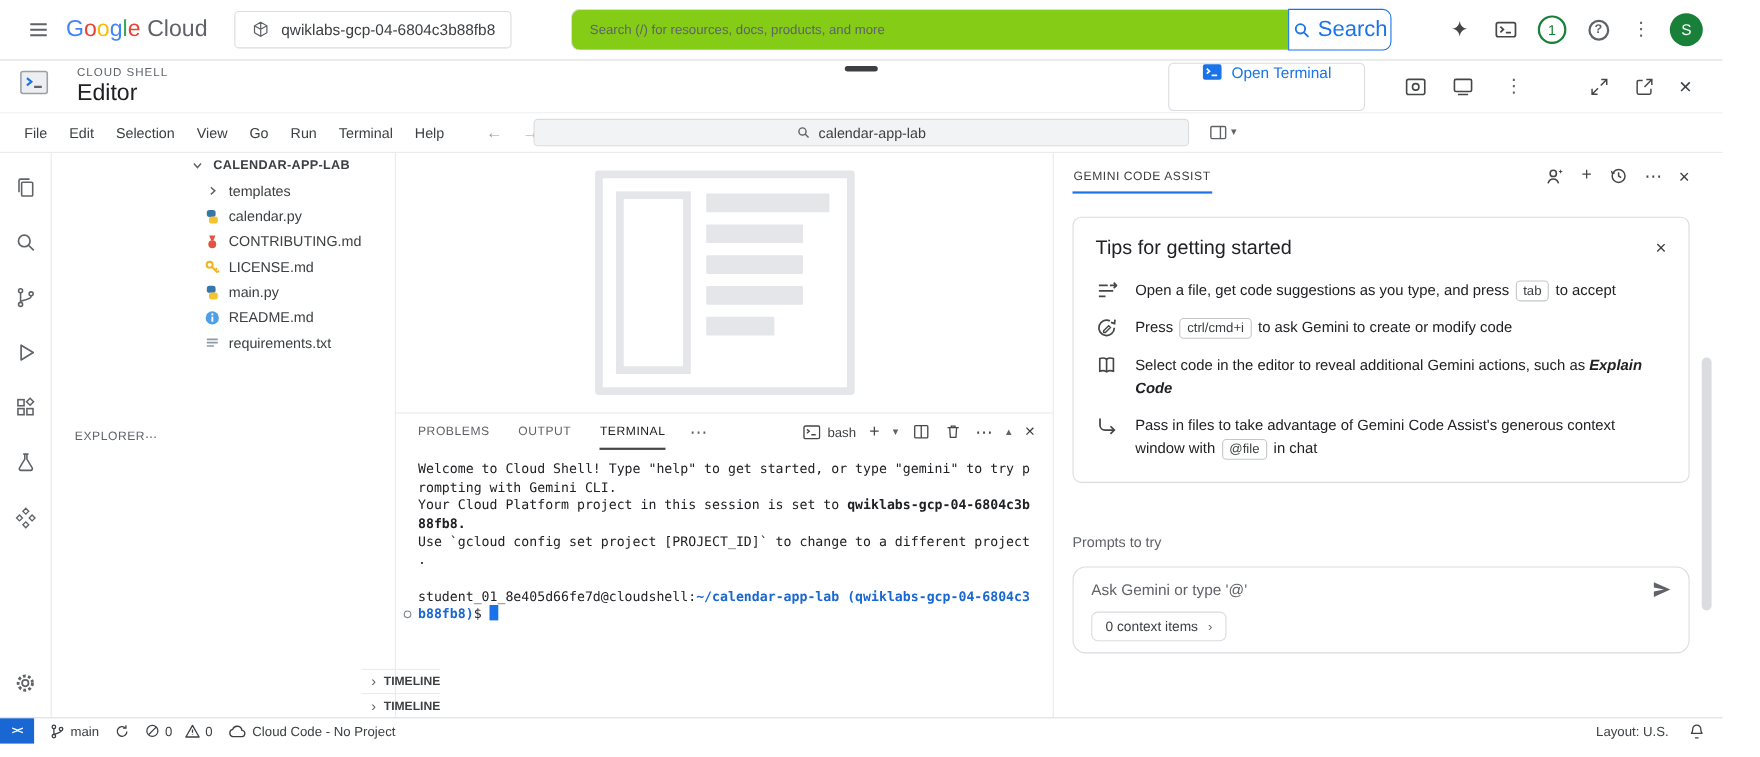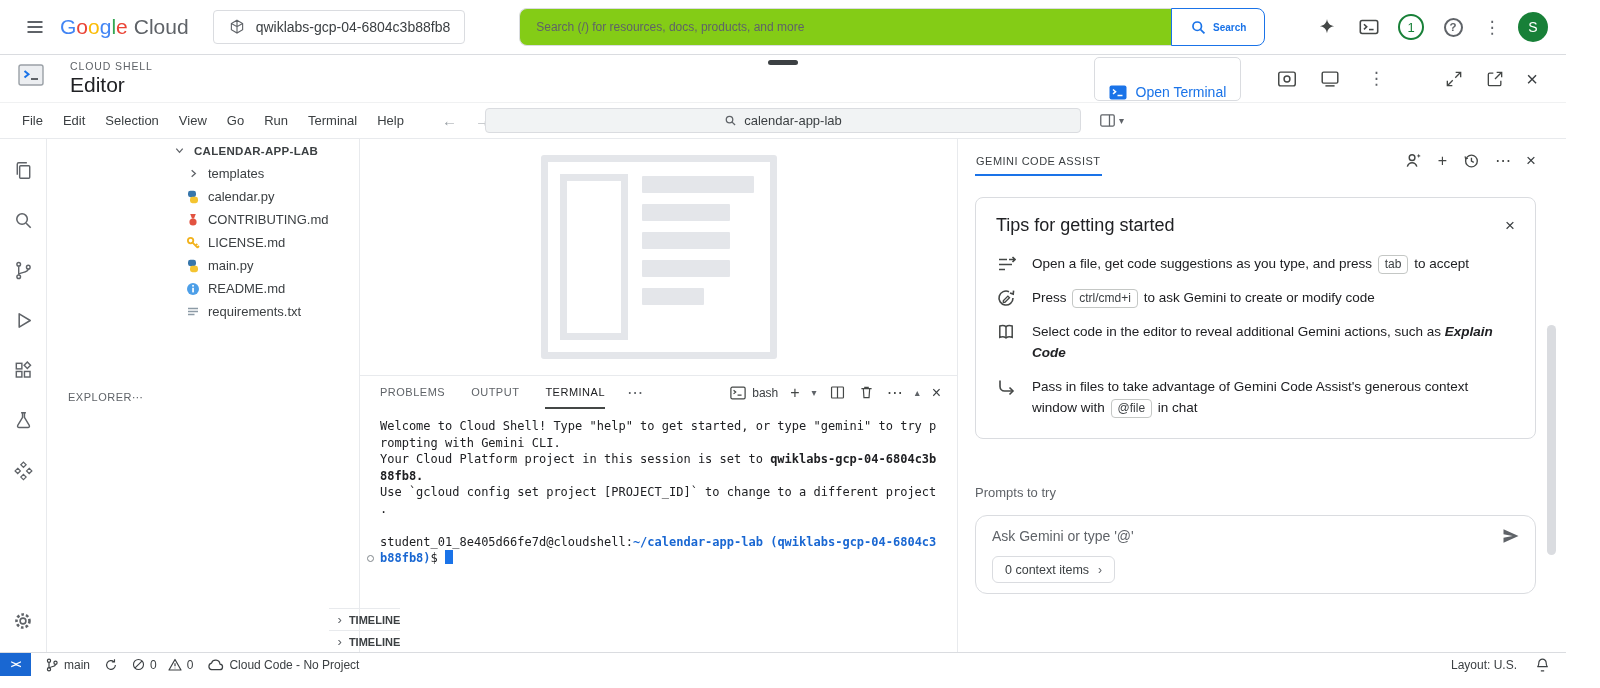--- a/index.html
+++ b/index.html
@@ -12,35 +12,35 @@
 
   
   .topbar{height:55px;border-bottom:1px solid #dadce0;display:flex;align-items:center;padding:0 18px}
   .iconbtn{display:flex;align-items:center;justify-content:center;width:34px;height:34px;border-radius:50%;color:#5f6368}
   .logo{display:flex;align-items:baseline;font-size:21px;margin-left:8px;white-space:nowrap}
   .logo .cloud{color:#5f6368;margin-left:6px}
   .project-picker{display:flex;align-items:center;gap:10px;border:1px solid #dadce0;border-radius:4px;height:34px;padding:0 14px;font-size:14px;color:#3c4043;margin-left:24px;white-space:nowrap}
   .searchwrap{display:flex;align-items:center;margin-left:54px;height:38px}
   .search-input{width:652px;height:38px;background:#84cc16;border:1px solid #dadce0;border-right:none;border-radius:8px 0 0 8px;padding:0 16px;font-size:12px;color:#202124}
   .search-input::placeholder{color:#5f6368}
-  .searchbtn{width:94px;height:38px;border:1px solid #1a73e8;border-radius:0 8px 8px 0;display:flex;align-items:center;justify-content:center;gap:6px;color:#1a73e8;font-size:10px;font-weight:700;background:#fff}
+  .searchbtn{width:94px;height:38px;border:1px solid #1a73e8;border-radius:0 8px 8px 0;display:flex;align-items:center;justify-content:center;gap:6px;color:#1a73e8;font-size:20px;font-weight:400;background:#fff}
   .top-right{margin-left:auto;display:flex;align-items:center;gap:8px}
   .count-badge{width:26px;height:26px;border:2px solid #188038;border-radius:50%;color:#188038;font-size:13px;font-weight:500;display:flex;align-items:center;justify-content:center;margin:0 4px}
   .help-circle{width:19px;height:19px;border:2px solid #5f6368;border-radius:50%;color:#5f6368;font-size:11.5px;font-weight:700;display:flex;align-items:center;justify-content:center}
   .kebab{font-size:17px;color:#5f6368;width:28px;text-align:center}
   .avatar{width:30px;height:30px;border-radius:50%;background:#188038;color:#fff;font-size:14px;display:flex;align-items:center;justify-content:center;margin-left:4px}
 
   
   .shell-header{height:48px;display:flex;align-items:center;padding:0 28px 0 16px;position:relative;border-bottom:1px solid #f0f1f2}
   .shell-id{display:flex;align-items:flex-start;gap:24px}
   .overline{font-size:10.5px;letter-spacing:.9px;color:#5f6368;font-weight:500}
   .shell-title{font-size:21px;color:#202124;margin-top:1px}
   .drag-handle{position:absolute;left:50%;top:5px;transform:translateX(-50%);width:30px;height:5px;border-radius:3px;background:#3c4043}
   .shell-actions{margin-left:auto;display:flex;align-items:center;gap:21px;color:#444746}
-  .open-terminal{display:flex;align-items:flex-end;gap:9px;height:44px;padding:0 14px;border:1px solid #dadce0;border-radius:5px;color:#1a73e8;font-weight:500;font-size:14px;margin-right:14px;white-space:nowrap}
+  .open-terminal{display:flex;align-items:flex-start;gap:9px;height:44px;padding:0 30px;border:1px solid #dadce0;border-radius:5px;color:#1a73e8;font-weight:500;font-size:14px;margin-right:14px;white-space:nowrap}
   .sh-gap{width:12px}
   .xglyph{font-size:20px;color:#3c4043;line-height:1}
 
   
   .menubar{height:36px;border-bottom:1px solid #e8eaed;display:flex;align-items:center;padding:0 12px;position:relative;font-size:13px;color:#3c4043}
   .menus{display:flex;height:100%}
   .menu-item{padding:0 10px;line-height:35px}
   .nav-arrows{display:flex;gap:18px;margin-left:28px;color:#9aa0a6;font-size:15px}
   .cmd-search{position:absolute;left:50%;transform:translateX(-50%);width:596px;height:25px;background:#f1f3f4;border:1px solid #dadce0;border-radius:4px;display:flex;align-items:center;justify-content:center;gap:7px;font-size:13px;color:#3c4043}
   .layout-btn{position:absolute;left:1098px;display:flex;align-items:center;gap:2px;color:#5f6368}

